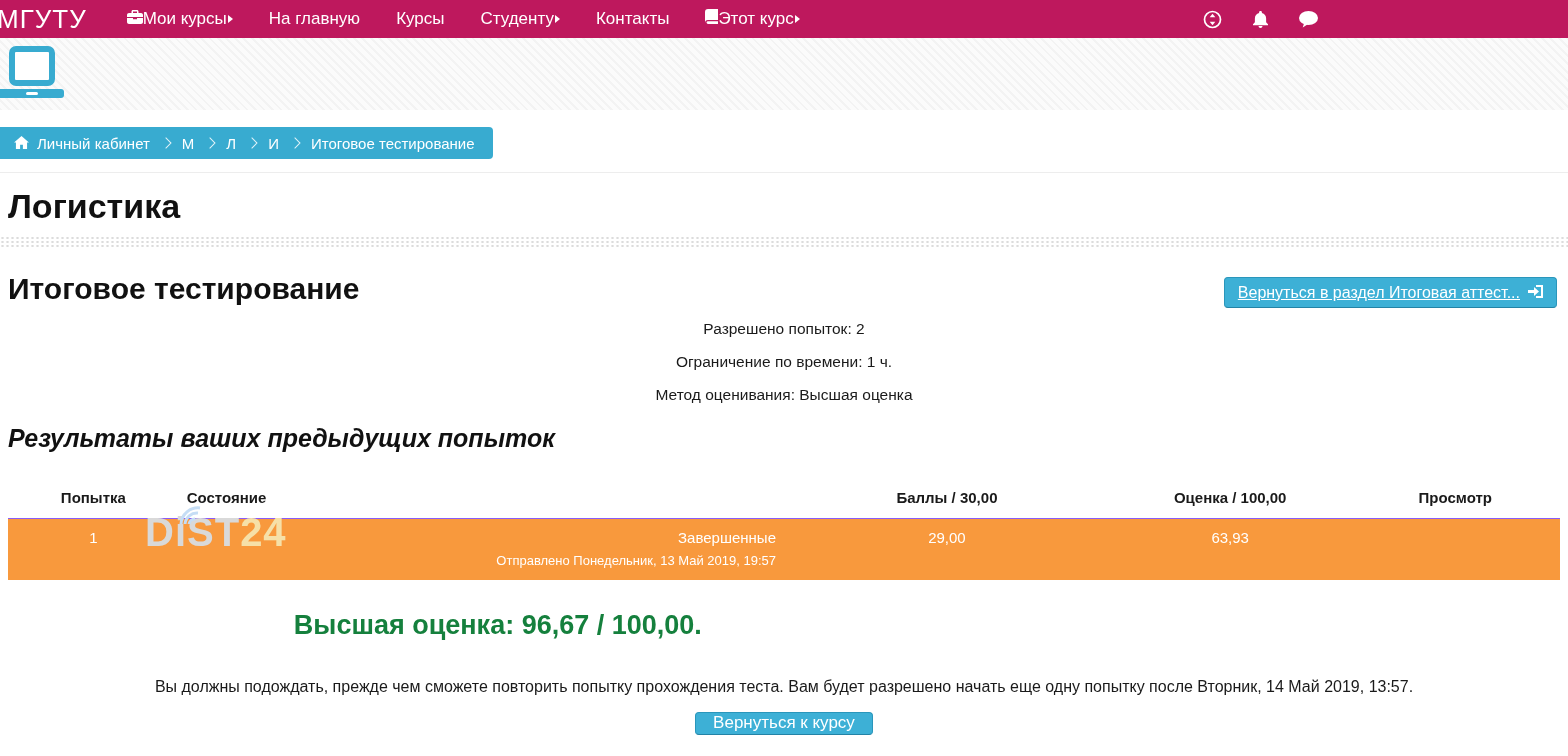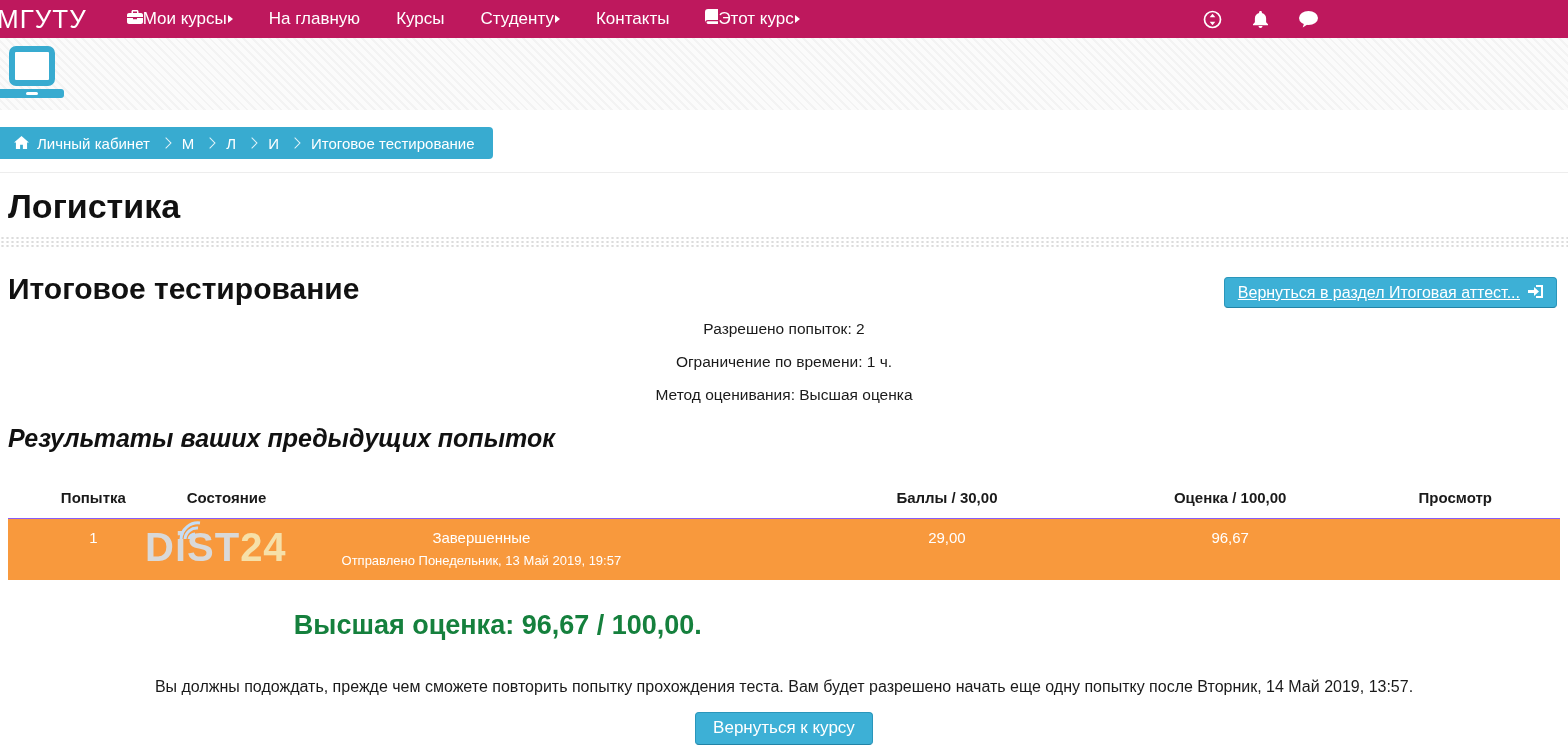--- a/index.html
+++ b/index.html
@@ -52,35 +52,35 @@
   .info-block p { line-height:20px; margin-bottom:13px; }
 
   h3.results { font-size:25px; line-height:30px; font-weight:bold; margin:18px 0 0 8px; color:#111;font-style:italic; }
 
   
   table.attempts { width:calc(100% - 16px); margin:24px 8px 0 8px; border-collapse:collapse; }
   table.attempts th { font-size:15px; font-weight:bold; padding:12px 8px; border-bottom:1px solid #8b5cf6; text-align:center; }
   table.attempts th.state-col { text-align:left; }
   tr.attempt-row { background:#f8993d; color:#fff; }
   tr.attempt-row td { vertical-align:top; padding:10px 8px; height:61px; font-size:15px; text-align:center; }
-  tr.attempt-row td.state-cell { text-align:center;margin-left:19px; }
+  tr.attempt-row td.state-cell { text-align:right;margin-left:19px; }
   .submitted { font-size:13px; margin-top:7px; }
 
   
   .grade { position:relative; z-index:2; width:63.5%; text-align:center; margin-top:30px;
     font-size:27px; line-height:30px; font-weight:bold; color:#15803d; }
   .wait { margin-top:37px; text-align:center; font-size:16px; line-height:19px; }
-  .btn-return { display:block; margin:16px auto 0 auto; height:33px; padding:0 17px; font-size:17px; }
+  .btn-return { display:block; margin:16px auto 0 auto; height:23px; padding:0 17px; font-size:17px; }
 
   
   .watermark { position:absolute; z-index:1; font-size:40px; font-weight:bold; letter-spacing:1px;
     white-space:nowrap; pointer-events:none; }
   .wm-gray { color:#d9d9d9; } .wm-orange { color:#f6e0a8; }
   .wifi { position:absolute; top:-19px; left:31px; }
-  .wm-1 { left:145px; top:352px; }
+  .wm-1 { left:145px; top:337px; }
 </style>
 </head>
 <body>
 
 <header class="navbar">
   <div class="brand">МГУТУ</div>
   <nav class="nav-items">
     <a class="nav-item">
       <span><svg width="16" height="14" viewBox="0 0 16 14" fill="#fff">
             <path d="M6 0h4c.8 0 1.5.7 1.5 1.5V3H14c1.1 0 2 .9 2 2v2H0V5c0-1.1.9-2 2-2h2.5V1.5C4.5.7 5.2 0 6 0zm0 1.5V3h4V1.5zM0 8h6v1.2h4V8h6v4c0 1.1-.9 2-2 2H2c-1.1 0-2-.9-2-2z"></path>
@@ -218,21 +218,21 @@
       </tr>
     </thead>
     <tbody>
       <tr class="attempt-row">
         <td>1</td>
         <td class="state-cell">
           <div>Завершенные</div>
           <div class="submitted">Отправлено Понедельник, 13 Май 2019, 19:57</div>
         </td>
         <td>29,00</td>
-        <td>96,67</td>
+        <td>63,93</td>
         <td></td>
       </tr>
     </tbody>
   </table>
 
   <div class="grade">Высшая оценка: 96,67 / 100,00.</div>
 
   <p class="wait">Вы должны подождать, прежде чем сможете повторить попытку прохождения теста. Вам будет разрешено начать еще одну попытку после Вторник, 14 Май 2019, 13:57.</p>
 
   <button class="btn btn-return">Вернуться к курсу</button>

